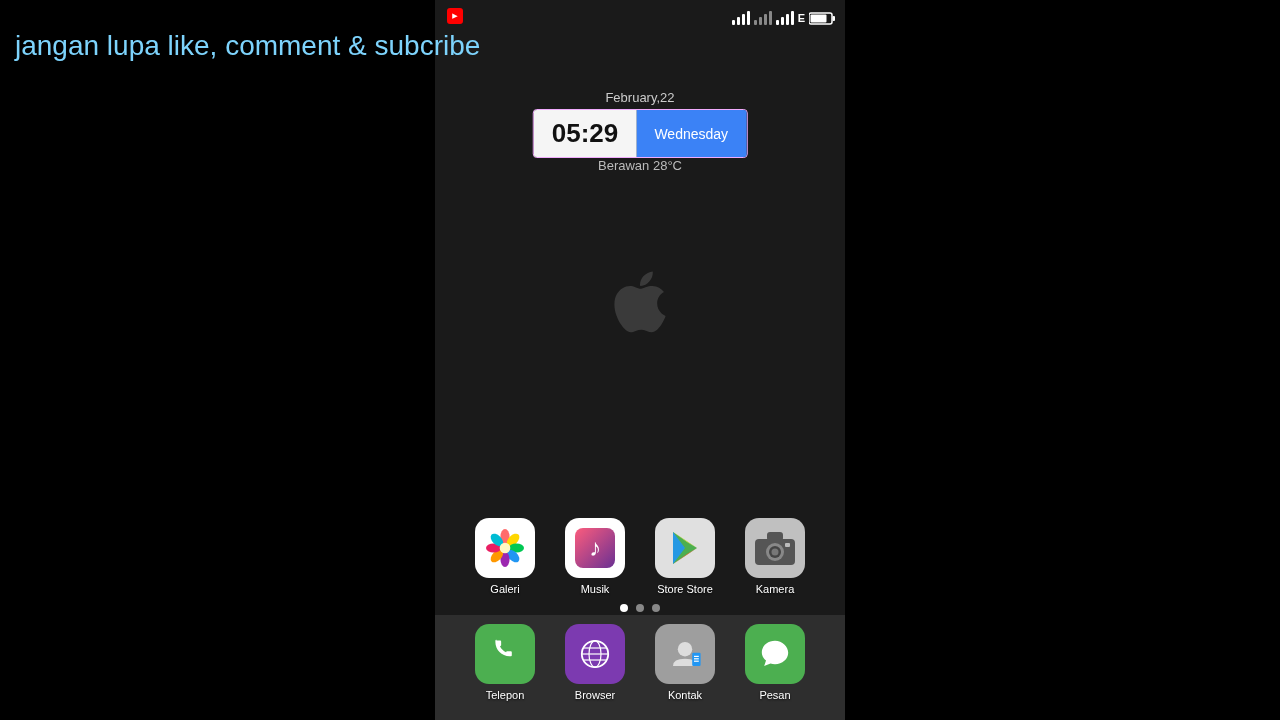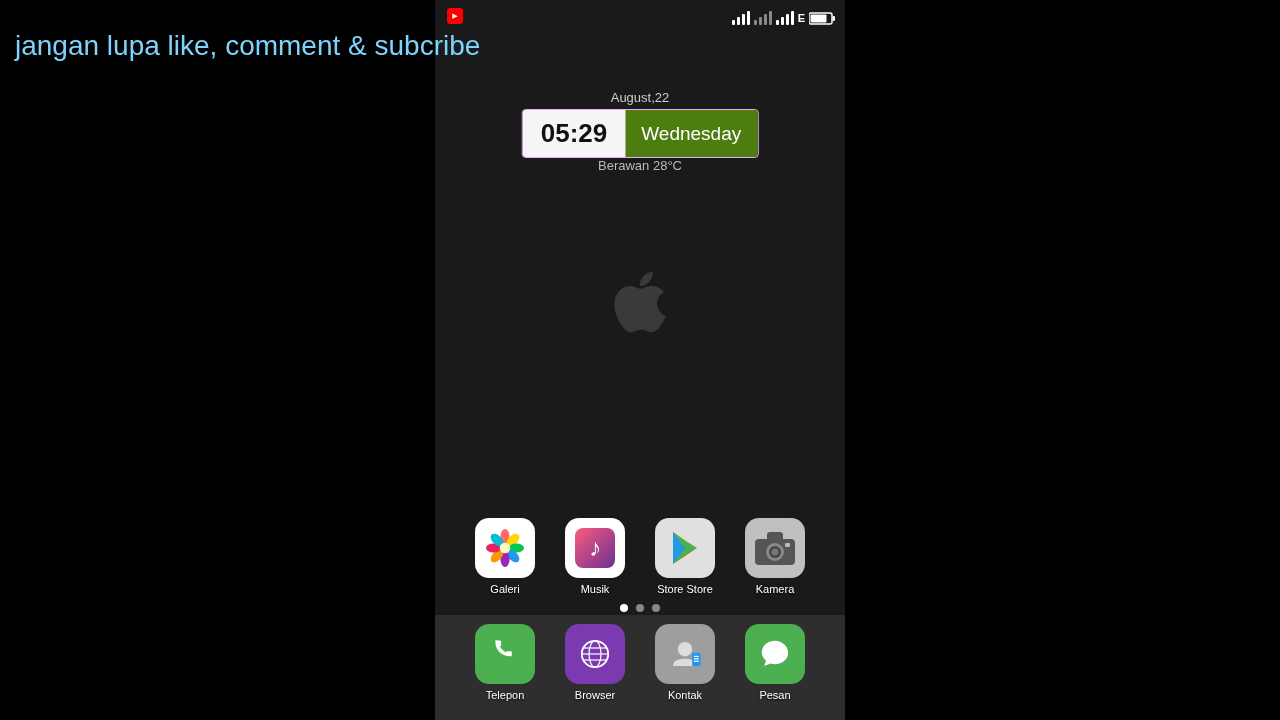--- a/index.html
+++ b/index.html
@@ -137,23 +137,23 @@
       background: #f5f5f5;
       color: #111;
       font-size: 26px;
       font-weight: bold;
       padding: 8px 18px;
       min-width: 100px;
       text-align: center;
     }
 
     .clock-day {
-      background: #4d7c0f;
-      color: #fff;
-      font-size: 19px;
+      background: #3b82f6;
+      color: #fff;
+      font-size: 14px;
       font-weight: 500;
       padding: 10px 16px;
       display: flex;
       align-items: center;
       justify-content: center;
       min-width: 110px;
     }
 
     .weather-text {
       color: #bbb;
@@ -327,21 +327,21 @@
     <div class="battery-icon">
       <svg width="26" height="13" viewBox="0 0 26 13">
         <rect x="0" y="1" width="23" height="11" rx="2" ry="2" fill="none" stroke="#fff" stroke-width="1.5"></rect>
         <rect x="23.5" y="4" width="2.5" height="5" rx="1" fill="#fff"></rect>
         <rect x="1.5" y="2.5" width="16" height="8" rx="1" fill="#fff"></rect>
       </svg>
     </div>
   </div>
 
   <div class="clock-widget">
-    <div class="date-text">August,22</div>
+    <div class="date-text">February,22</div>
     <div class="clock-container">
       <div class="clock-time">05:29</div>
       <div class="clock-day">Wednesday</div>
     </div>
     <div class="weather-text">Berawan  28°C</div>
   </div>
 
   <div class="apple-logo">
     <svg width="65" height="75" viewBox="0 0 170 200" fill="#3a3a3a">
       <path d="M150.37 130.25c-2.45 5.66-5.35 10.87-8.71 15.66-4.58 6.53-8.33 11.05-11.22 13.56-4.48 4.12-9.28 6.23-14.42 6.35-3.69 0-8.14-1.05-13.32-3.18-5.197-2.12-9.973-3.17-14.34-3.17-4.58 0-9.492 1.05-14.746 3.17-5.262 2.13-9.501 3.24-12.742 3.35-4.929 0.21-9.842-1.96-14.746-6.52-3.13-2.73-7.045-7.41-11.735-14.04-5.032-7.08-9.169-15.29-12.41-24.65-3.471-10.11-5.211-19.9-5.211-29.378 0-10.857 2.346-20.221 7.045-28.068 3.693-6.303 8.606-11.275 14.755-14.925s12.793-5.51 19.948-5.629c3.915 0 9.049 1.211 15.429 3.591 6.362 2.388 10.447 3.599 12.238 3.599 1.339 0 5.877-1.416 13.57-4.239 7.275-2.617 13.415-3.702 18.445-3.275 13.63 1.1 23.87 6.473 30.68 16.153-12.19 7.386-18.22 17.731-18.1 31.002 0.11 10.337 3.86 18.939 11.23 25.769 3.34 3.17 7.07 5.62 11.22 7.36-0.9 2.61-1.85 5.11-2.86 7.51zM119.11 7.24c0 8.102-2.96 15.667-8.86 22.669-7.12 8.324-15.732 13.134-25.071 12.375-0.119-0.972-0.188-1.995-0.188-3.07 0-7.778 3.386-16.102 9.399-22.908 3.002-3.446 6.82-6.311 11.45-8.597 4.62-2.252 8.99-3.497 13.1-3.71 0.12 1.083 0.17 2.166 0.17 3.241z"></path>

